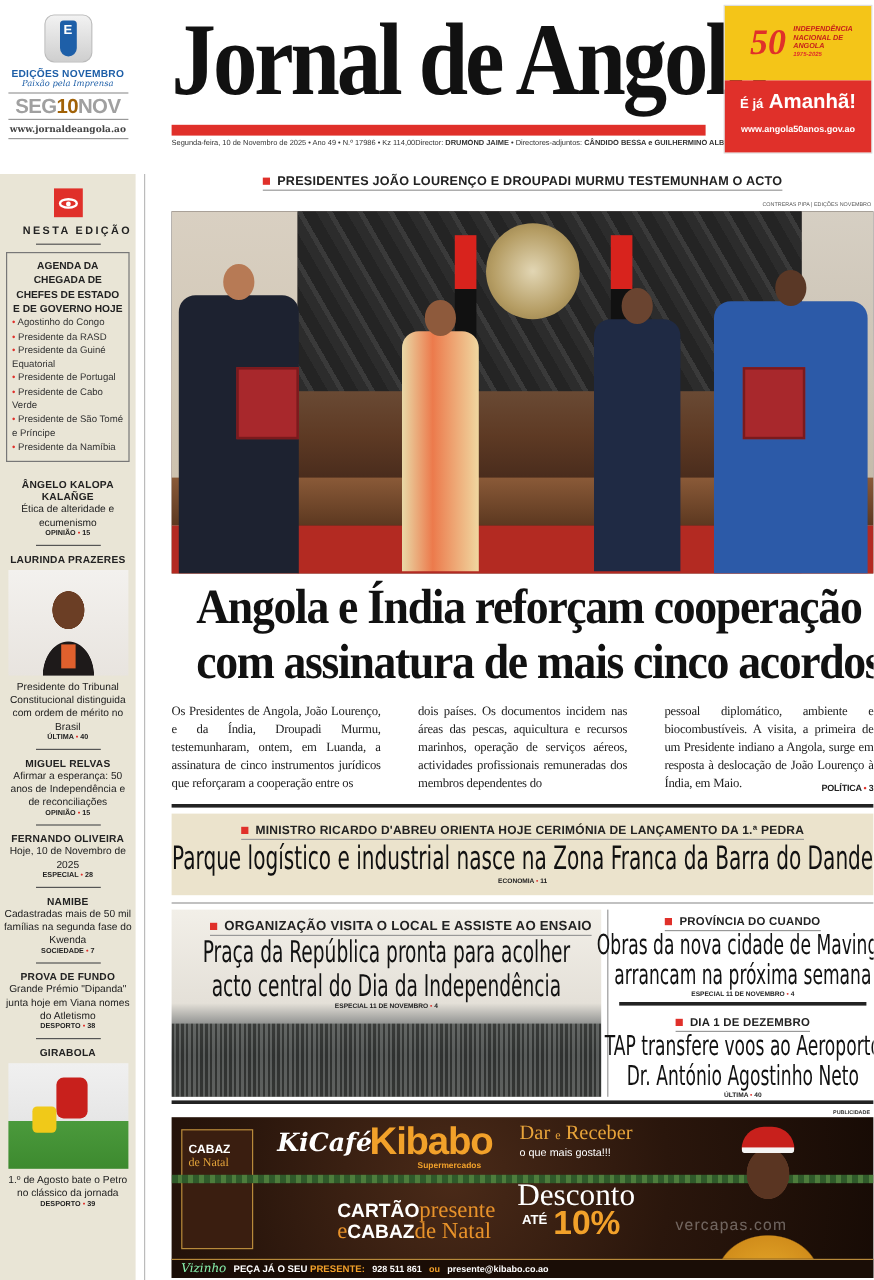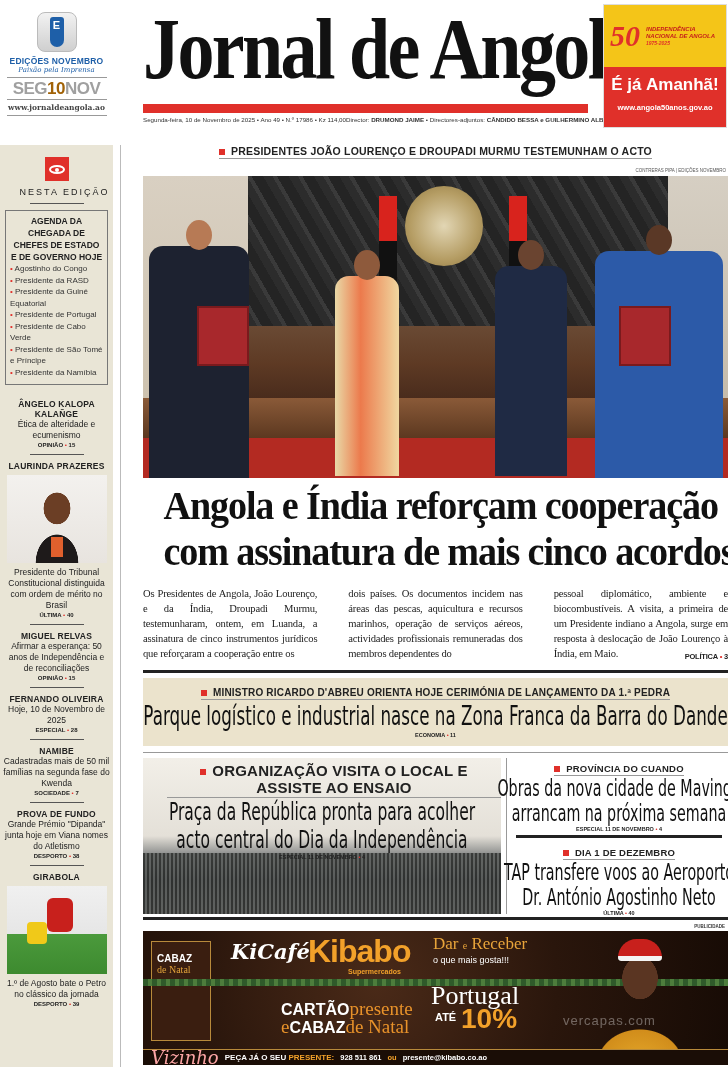--- a/index.html
+++ b/index.html
@@ -16,36 +16,36 @@
   .brand-date .num { color: #a16207; }
   .brand-url { font-family: "DejaVu Serif", serif; font-size: 7.5px; font-weight: bold; color: #444; margin-top: 3px; padding-bottom: 3px; border-bottom: 1px solid #999; width: 100px; margin-left: auto; margin-right: auto; }
 
   .masthead { position: absolute; left: 143px; top: 0; width: 445px; }
   .title { font-family: "Liberation Serif", serif; font-weight: bold; font-size: 86px; line-height: 98px; letter-spacing: -3px; transform: scaleX(0.86); transform-origin: left top; white-space: nowrap; color: #111; }
   .red-bar { position: absolute; top: 104px; left: 0; width: 445px; height: 9px; background: #e0302a; }
   .meta-line { position: absolute; top: 116px; left: 0; width: 445px; font-size: 6.2px; color: #333; display: flex; justify-content: space-between; white-space: nowrap; }
   .meta-line b { font-weight: bold; }
 
   .ad-50 { position: absolute; left: 603px; top: 4px; width: 124px; height: 124px; border: 1px solid #ddd; }
-  .ad-50 .top { height: 62px; background: #f4c518; display: flex; align-items: center; padding: 0 6px; gap: 6px; }
+  .ad-50 .top { height: 62px; background: #f4c518; display: flex; align-items: center; padding: 0 21px; gap: 6px; }
   .ad-50 .big50 { font-family: "Liberation Serif", serif; font-weight: bold; font-size: 30px; color: #e0302a; font-style: italic; }
   .ad-50 .ind { font-size: 6px; font-weight: bold; color: #c61e1a; line-height: 7px; font-style: italic; }
   .ad-50 .ind .yr { color: #e0302a; font-size: 5px; }
   .ad-50 .bottom { height: 60px; background: #e0302a; color: #fff; text-align: center; padding-top: 8px; }
-  .ad-50 .eja { font-size: 17px; font-weight: bold; }
+  .ad-50 .eja { font-size: 11px; font-weight: bold; }
   .ad-50 .amanha { font-size: 17px; font-weight: bold; color: #ffffff; }
   .ad-50 .url { font-size: 7.5px; font-weight: bold; margin-top: 8px; }
 
   
   .sidebar { position: absolute; left: 0; top: 145px; width: 113px; height: 922px; background: #e9e5d6; text-align: center; }
   .sidebar-sep { position: absolute; left: 120px; top: 145px; width: 1px; height: 922px; background: #bbb; }
   .eye-icon { width: 24px; height: 24px; background: #e0302a; margin: 12px auto 0; display: flex; align-items: center; justify-content: center; }
   .eye-icon span { width: 16px; height: 9px; border: 2px solid #fff; border-radius: 50%; position: relative; }
   .eye-icon span::after { content: ""; position: absolute; left: 4px; top: 1px; width: 4px; height: 4px; border-radius: 50%; background: #fff; }
-  .nesta { font-size: 9px; font-weight: normal; letter-spacing: 2px; margin-top: 6px; color: #222; padding-left: 16px; }
+  .nesta { font-size: 9px; font-weight: bold; letter-spacing: 2px; margin-top: 6px; color: #222; padding-left: 16px; }
   .short-rule { width: 54px; height: 1px; background: #555; margin: 6px auto; }
   .agenda-box { margin: 4px 5px 0 5px; border: 1px solid #777; padding: 4px 4px 6px; text-align: left; }
   .agenda-title { font-size: 8.5px; font-weight: bold; text-align: center; line-height: 12px; color: #222; }
   .agenda-item { font-size: 8px; line-height: 11.5px; color: #333; }
   .agenda-item::before { content: "• "; color: #e0302a; }
   .side-block { padding: 0 3px; }
   .side-head { font-size: 8.5px; font-weight: bold; color: #222; letter-spacing: 0.2px; }
   .side-text { font-size: 8.5px; line-height: 11px; color: #222; }
   .side-ref { font-size: 6px; font-weight: bold; color: #222; margin-top: 1px; }
   .side-ref .dot { color: #e0302a; }
@@ -93,21 +93,21 @@
 
   .band { position: absolute; left: 143px; top: 678px; width: 585px; height: 68px; background: #ebe3cc; text-align: center; padding-top: 4px; }
   .band .kicker { font-size: 10px; }
   .cond { font-family: "DejaVu Sans", sans-serif; font-weight: normal; color: #111; transform: scaleX(0.62); transform-origin: center top; white-space: nowrap; display: block; }
   .band .cond { font-size: 27px; line-height: 32px; transform: scaleX(0.62); margin-left: -200px; margin-right: -200px; }
   .ref-small { font-size: 5.5px; font-weight: bold; color: #222; }
   .ref-small .dot { color: #e0302a; }
 
   .praca { position: absolute; left: 143px; top: 758px; width: 358px; height: 156px; overflow: hidden;
            background: linear-gradient(180deg, #f2efe8 0%, #e4e0d8 50%, #8b8d8c 62%, #4b4e52 78%, #6c6c6a 100%); text-align: center; padding-top: 4px; }
-  .praca .kicker { font-size: 15px; margin-left: 24px; }
+  .praca .kicker { font-size: 11px; margin-left: 24px; }
   .praca .cond { font-size: 25px; line-height: 28px; margin-left: -200px; margin-right: -200px; }
   .praca .crowd { position: absolute; left: 0; top: 95px; width: 358px; height: 61px; background: repeating-linear-gradient(90deg, #2a2c2a 0 2px, #5c5f5d 2px 4px); opacity: 0.85; }
   .vsep { position: absolute; left: 506px; top: 758px; width: 1px; height: 156px; background: #999; }
 
   .right-stack { position: absolute; left: 510px; top: 758px; width: 218px; text-align: center; }
   .right-stack .kicker { font-size: 9.5px; }
   .right-stack .cond { font-size: 23px; line-height: 25px; margin-left: -200px; margin-right: -200px; }
   .right-rule { height: 2.5px; background: #222; margin: 3px 6px 4px; }
 
   .publicidade { position: absolute; right: 3px; top: 924px; font-size: 4.5px; font-weight: bold; color: #333; }
@@ -123,21 +123,21 @@
   .ad-kibabo .cartao i { font-family: "Liberation Serif", serif; font-style: normal; font-weight: normal; color: #e8922a; font-size: 19px; }
   .ad-kibabo .dar { position: absolute; left: 290px; top: 3px; font-family: "Liberation Serif", serif; font-size: 17px; color: #e8a43a; }
   .ad-kibabo .dar small { font-size: 10px; }
   .ad-kibabo .oque { position: absolute; left: 290px; top: 24px; font-size: 9px; color: #fff; text-align: right; }
   .ad-kibabo .desconto { position: absolute; left: 288px; top: 50px; font-family: "Liberation Serif", serif; font-size: 26px; color: #fff; }
   .ad-kibabo .ate { position: absolute; left: 292px; top: 80px; font-size: 11px; font-weight: bold; color: #fff; }
   .ad-kibabo .pct { position: absolute; left: 318px; top: 72px; font-size: 28px; font-weight: bold; color: #f2a12a; }
   .ad-kibabo .woman { position: absolute; left: 420px; top: 10px; width: 140px; height: 124px; background: radial-gradient(ellipse 22px 26px at 55% 30%, #5a3522 0%, #5a3522 80%, transparent 82%), radial-gradient(ellipse 60px 50px at 55% 100%, #e5a82a 0%, #d18d1b 70%, transparent 72%); }
   .ad-kibabo .hat { position: absolute; left: 475px; top: 8px; width: 44px; height: 22px; background: #c8201c; border-radius: 22px 22px 4px 4px; border-bottom: 5px solid #f4f4f4; }
   .ad-kibabo .footer { position: absolute; left: 0; top: 118px; width: 585px; height: 16px; background: #1a0d06; border-top: 1px solid #b88a3b; display: flex; align-items: center; gap: 6px; padding-left: 8px; white-space: nowrap; }
-  .ad-kibabo .vizinho { font-family: "DejaVu Serif", serif; font-style: italic; font-size: 18px; color: #fca5a5; }
+  .ad-kibabo .vizinho { font-family: "DejaVu Serif", serif; font-style: italic; font-size: 10px; color: #86efac; }
   .ad-kibabo .peca { font-size: 8px; font-weight: bold; color: #fff; }
   .ad-kibabo .peca b { color: #f2a12a; }
   .ad-kibabo .contact { font-size: 7.5px; font-weight: bold; color: #fff; }
   .ad-kibabo .watermark { position: absolute; left: 420px; top: 82px; font-size: 13px; color: rgba(255,255,255,0.35); letter-spacing: 1px; }
 </style>
 </head>
 <body>
 
 <div class="left-brand">
   <div class="brand-logo">
@@ -336,21 +336,21 @@
   <div class="super">Supermercados</div>
   <div class="garland"></div>
   <div class="cartao">
     <span>CARTÃO</span><i>presente</i><br>
     <i>e</i><span>CABAZ</span><i>de Natal</i>
   </div>
   <div class="woman"></div>
   <div class="hat"></div>
   <div class="dar"><span>Dar</span> <small>e</small> <span>Receber</span></div>
   <div class="oque">o que mais gosta!!!</div>
-  <div class="desconto">Portugal</div>
+  <div class="desconto">Desconto</div>
   <div class="ate">ATÉ</div>
   <div class="pct">10%</div>
   <div class="watermark">vercapas.com</div>
   <div class="footer">
     <span class="vizinho">Vizinho</span>
     <span class="peca"><span>PEÇA JÁ O SEU</span> <b>PRESENTE:</b></span>
     <span class="contact">928 511 861</span>
     <span class="contact" style="color:#f2a12a;">ou</span>
     <span class="contact">presente@kibabo.co.ao</span>
   </div>

